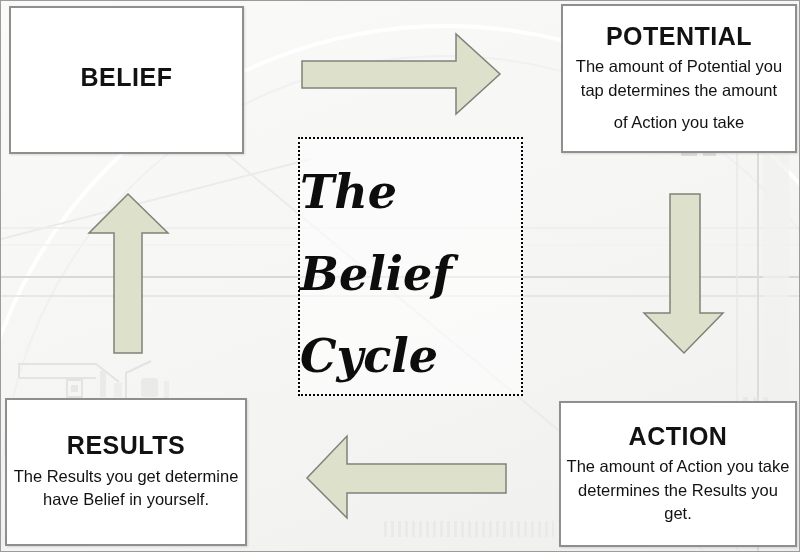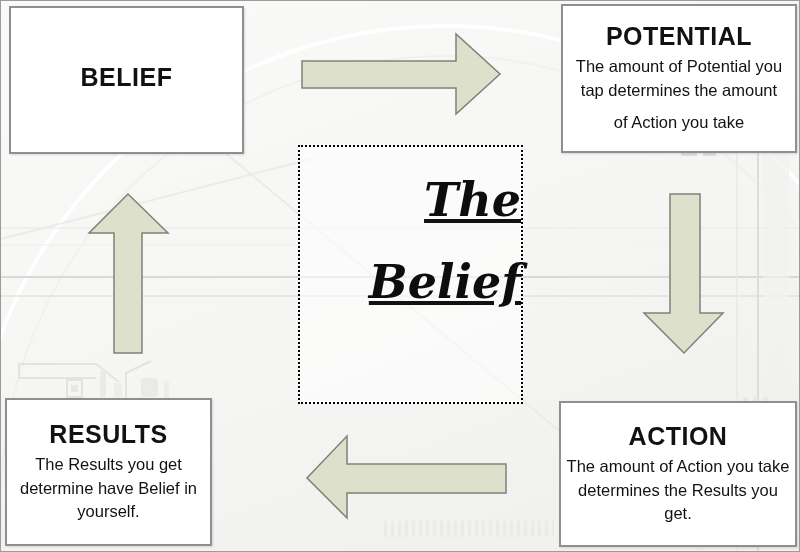--- a/index.html
+++ b/index.html
@@ -33,43 +33,42 @@
     background:var(--box-background,#ffffff);
     border:2px solid var(--box-border,#8f8f8f);
     box-shadow:1px 1px 2px rgba(0,0,0,0.12);
     display:flex;flex-direction:column;
     align-items:center;justify-content:center;
     text-align:center;
     padding:6px 4px;
   }
   .box-belief   {left:8px;  top:5px;   width:235px;height:148px;}
   .box-potential{left:560px;top:3px;   width:236px;height:149px;}
-  .box-results  {left:4px;  top:397px; width:207px;height:148px;}
+  .box-results  {left:4px;  top:397px; width:242px;height:148px;}
   .box-action   {left:558px;top:400px; width:238px;height:146px;}
   .box h2{
     margin:0 0 5px 0;
     font-size:25px;line-height:1.1;
     font-weight:bold;letter-spacing:.5px;
   }
   .box p{
     margin:0;
     font-size:16.5px;line-height:1.42;
   }
   .box p.second{margin-top:9px;}
   .center-box{
     position:absolute;z-index:3;
-    left:297px;top:144px;width:225px;height:259px;
+    left:297px;top:136px;width:225px;height:259px;
     box-sizing:border-box;
     border:2px dotted var(--center-border,#000000);
     background:rgba(255,255,255,0.55);
     display:flex;flex-direction:column;
-    align-items:flex-end;justify-content:flex-start;
+    align-items:flex-start;justify-content:flex-start;
     padding-top:12px;
     text-align:center;
-    text-decoration:underline;
   }
   .center-box .script-line{
     font-family:"DejaVu Serif",serif;
     font-style:italic;font-weight:bold;
     font-size:46px;line-height:82px;
     color:#0d0d0d;
   }
 </style>
 </head>
 <body>
@@ -141,15 +140,16 @@
   </div>
 
   <div class="box box-results">
     <h2>RESULTS</h2>
     <p>The Results you get determine have Belief in yourself.</p>
   </div>
 
   <div class="center-box">
     <span class="script-line">The</span>
     <span class="script-line">Belief</span>
+    <span class="script-line">Cycle</span>
   </div>
 
 </div>
 
 </body></html>

